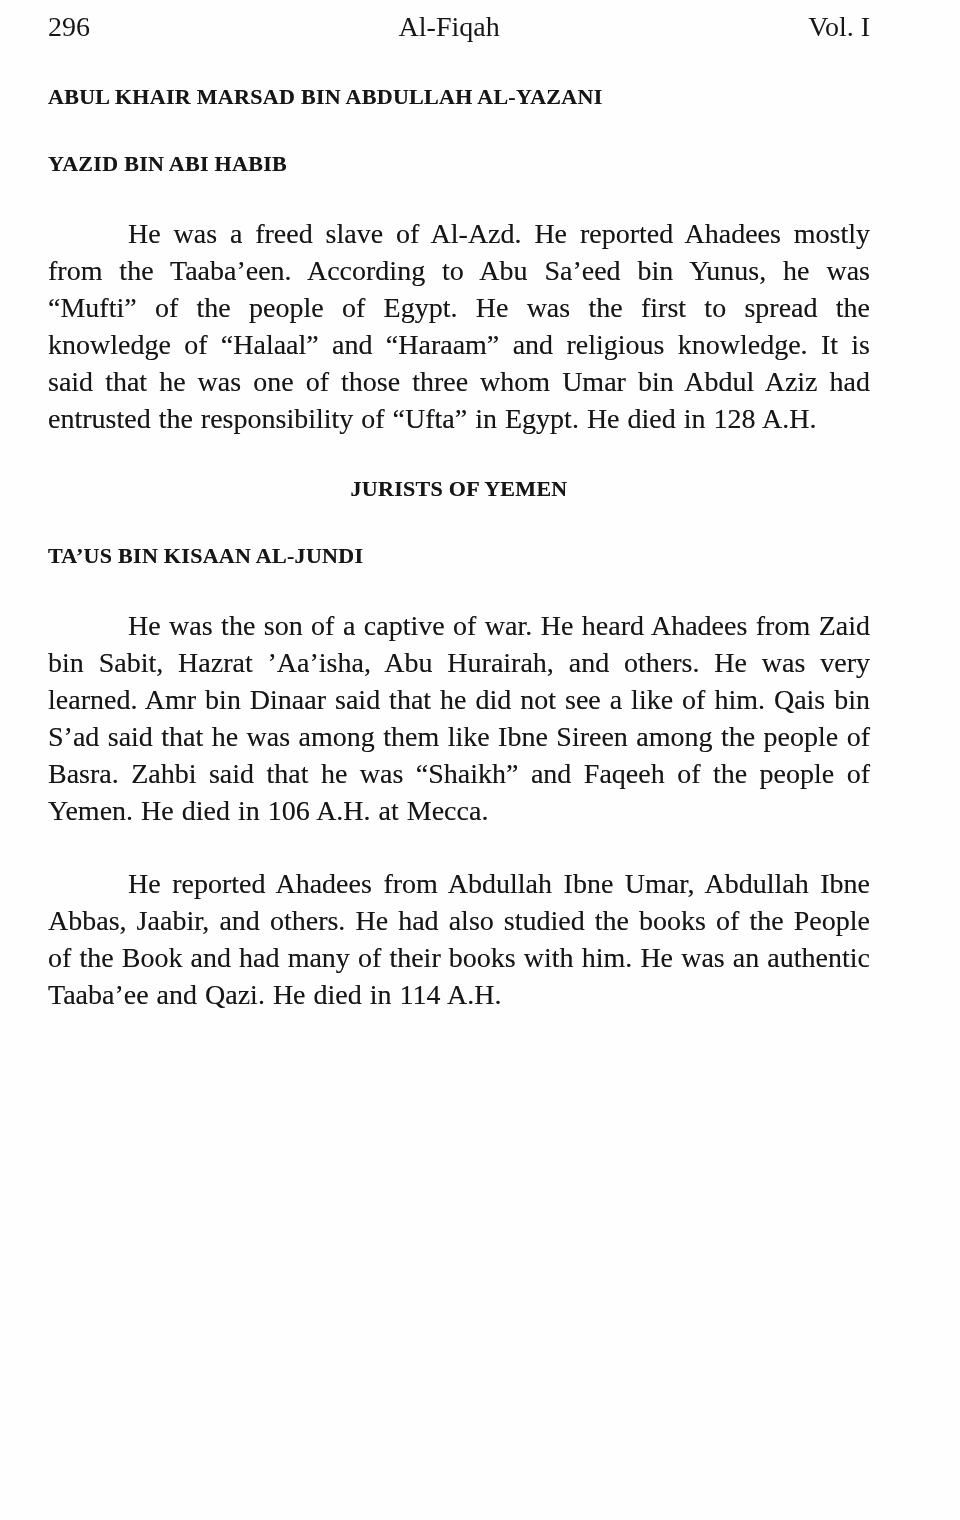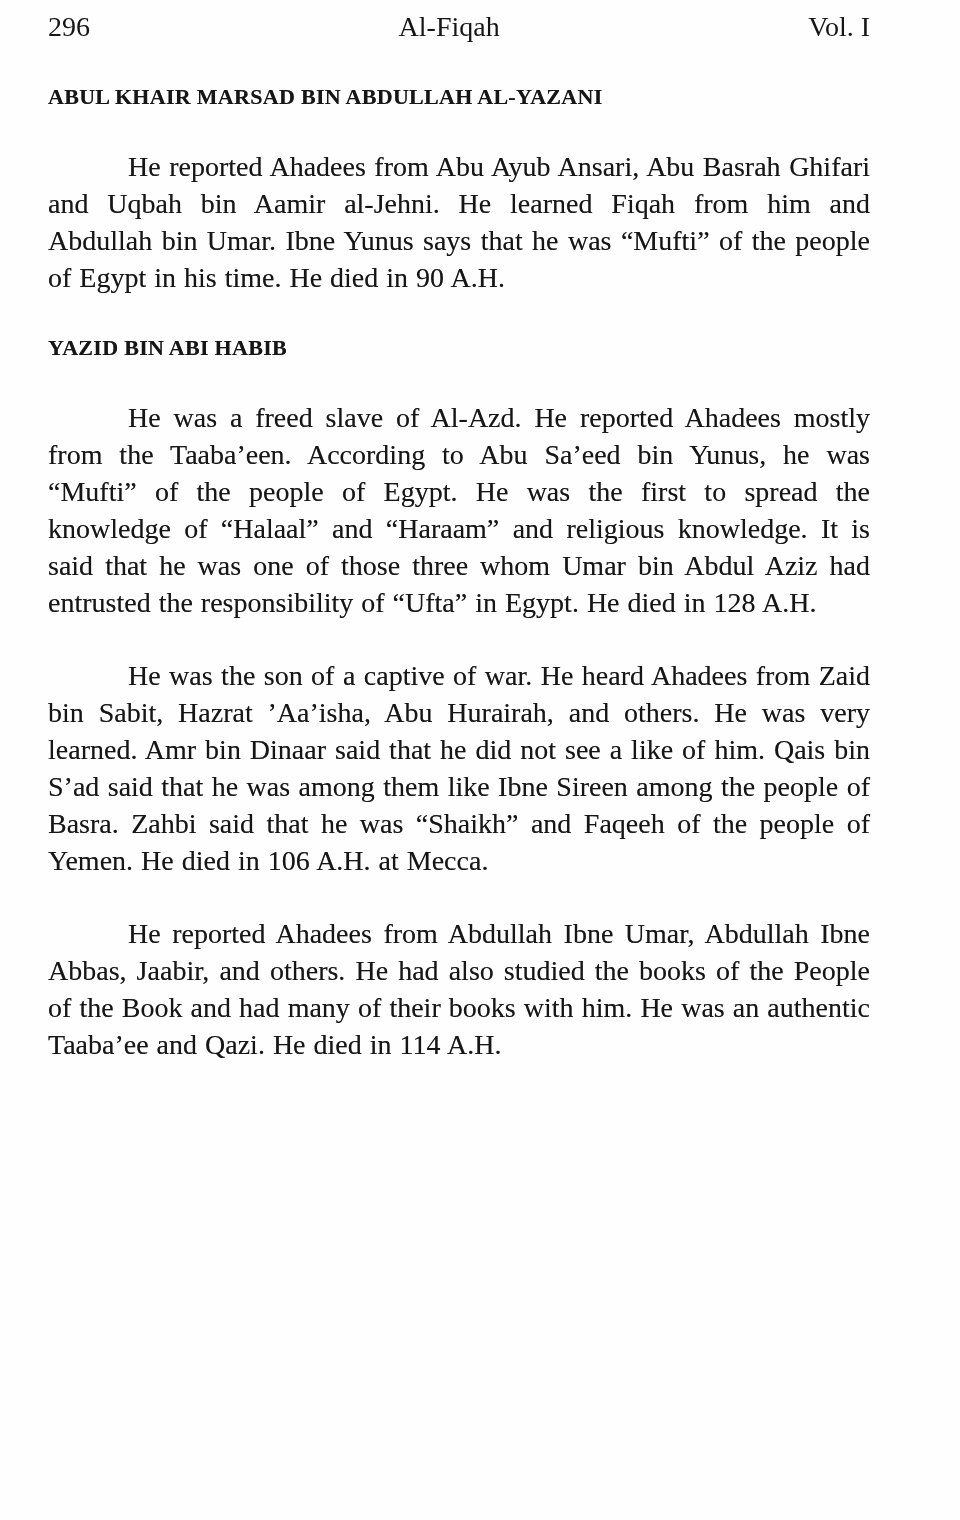--- a/index.html
+++ b/index.html
@@ -60,30 +60,33 @@
 <div class="page">
 
   <div class="page-header">
     <span class="page-number">296</span>
     <span class="book-title">Al-Fiqah</span>
     <span class="volume-label">Vol. I</span>
   </div>
 
   <div>
     <div class="sec-heading">ABUL KHAIR MARSAD BIN ABDULLAH AL-YAZANI</div>
-    <p class="para">He reported Ahadees from Abu Ayub Ansari, Abu Basrah Ghifari and Uqbah bin Aamir al-Jehni. He learned Fiqah from him and Abdullah bin Umar. Ibne Yunus says that he was “Mufti” of the people of Egypt in his time. He died in 90 A.H.</p>
   </div>
 
   <div>
     <div class="sec-heading">YAZID BIN ABI HABIB</div>
     <p class="para">He was a freed slave of Al-Azd. He reported Ahadees mostly from the Taaba’een. According to Abu Sa’eed bin Yunus, he was “Mufti” of the people of Egypt. He was the first to spread the knowledge of “Halaal” and “Haraam” and religious knowledge. It is said that he was one of those three whom Umar bin Abdul Aziz had entrusted the responsibility of “Ufta” in Egypt. He died in 128 A.H.</p>
   </div>
 
+  <div>
+    <div class="sec-heading center">JURISTS OF YEMEN</div>
+  </div>
 
   <div>
+    <div class="sec-heading">TA’US BIN KISAAN AL-JUNDI</div>
     <p class="para">He was the son of a captive of war. He heard Ahadees from Zaid bin Sabit, Hazrat ’Aa’isha, Abu Hurairah, and others. He was very learned. Amr bin Dinaar said that he did not see a like of him. Qais bin S’ad said that he was among them like Ibne Sireen among the people of Basra. Zahbi said that he was “Shaikh” and Faqeeh of the people of Yemen. He died in 106 A.H. at Mecca.</p>
   </div>
 
   <div>
     <p class="para">He reported Ahadees from Abdullah Ibne Umar, Abdullah Ibne Abbas, Jaabir, and others. He had also studied the books of the People of the Book and had many of their books with him. He was an authentic Taaba’ee and Qazi. He died in 114 A.H.</p>
   </div>
 
 </div>
 
 </body></html>

